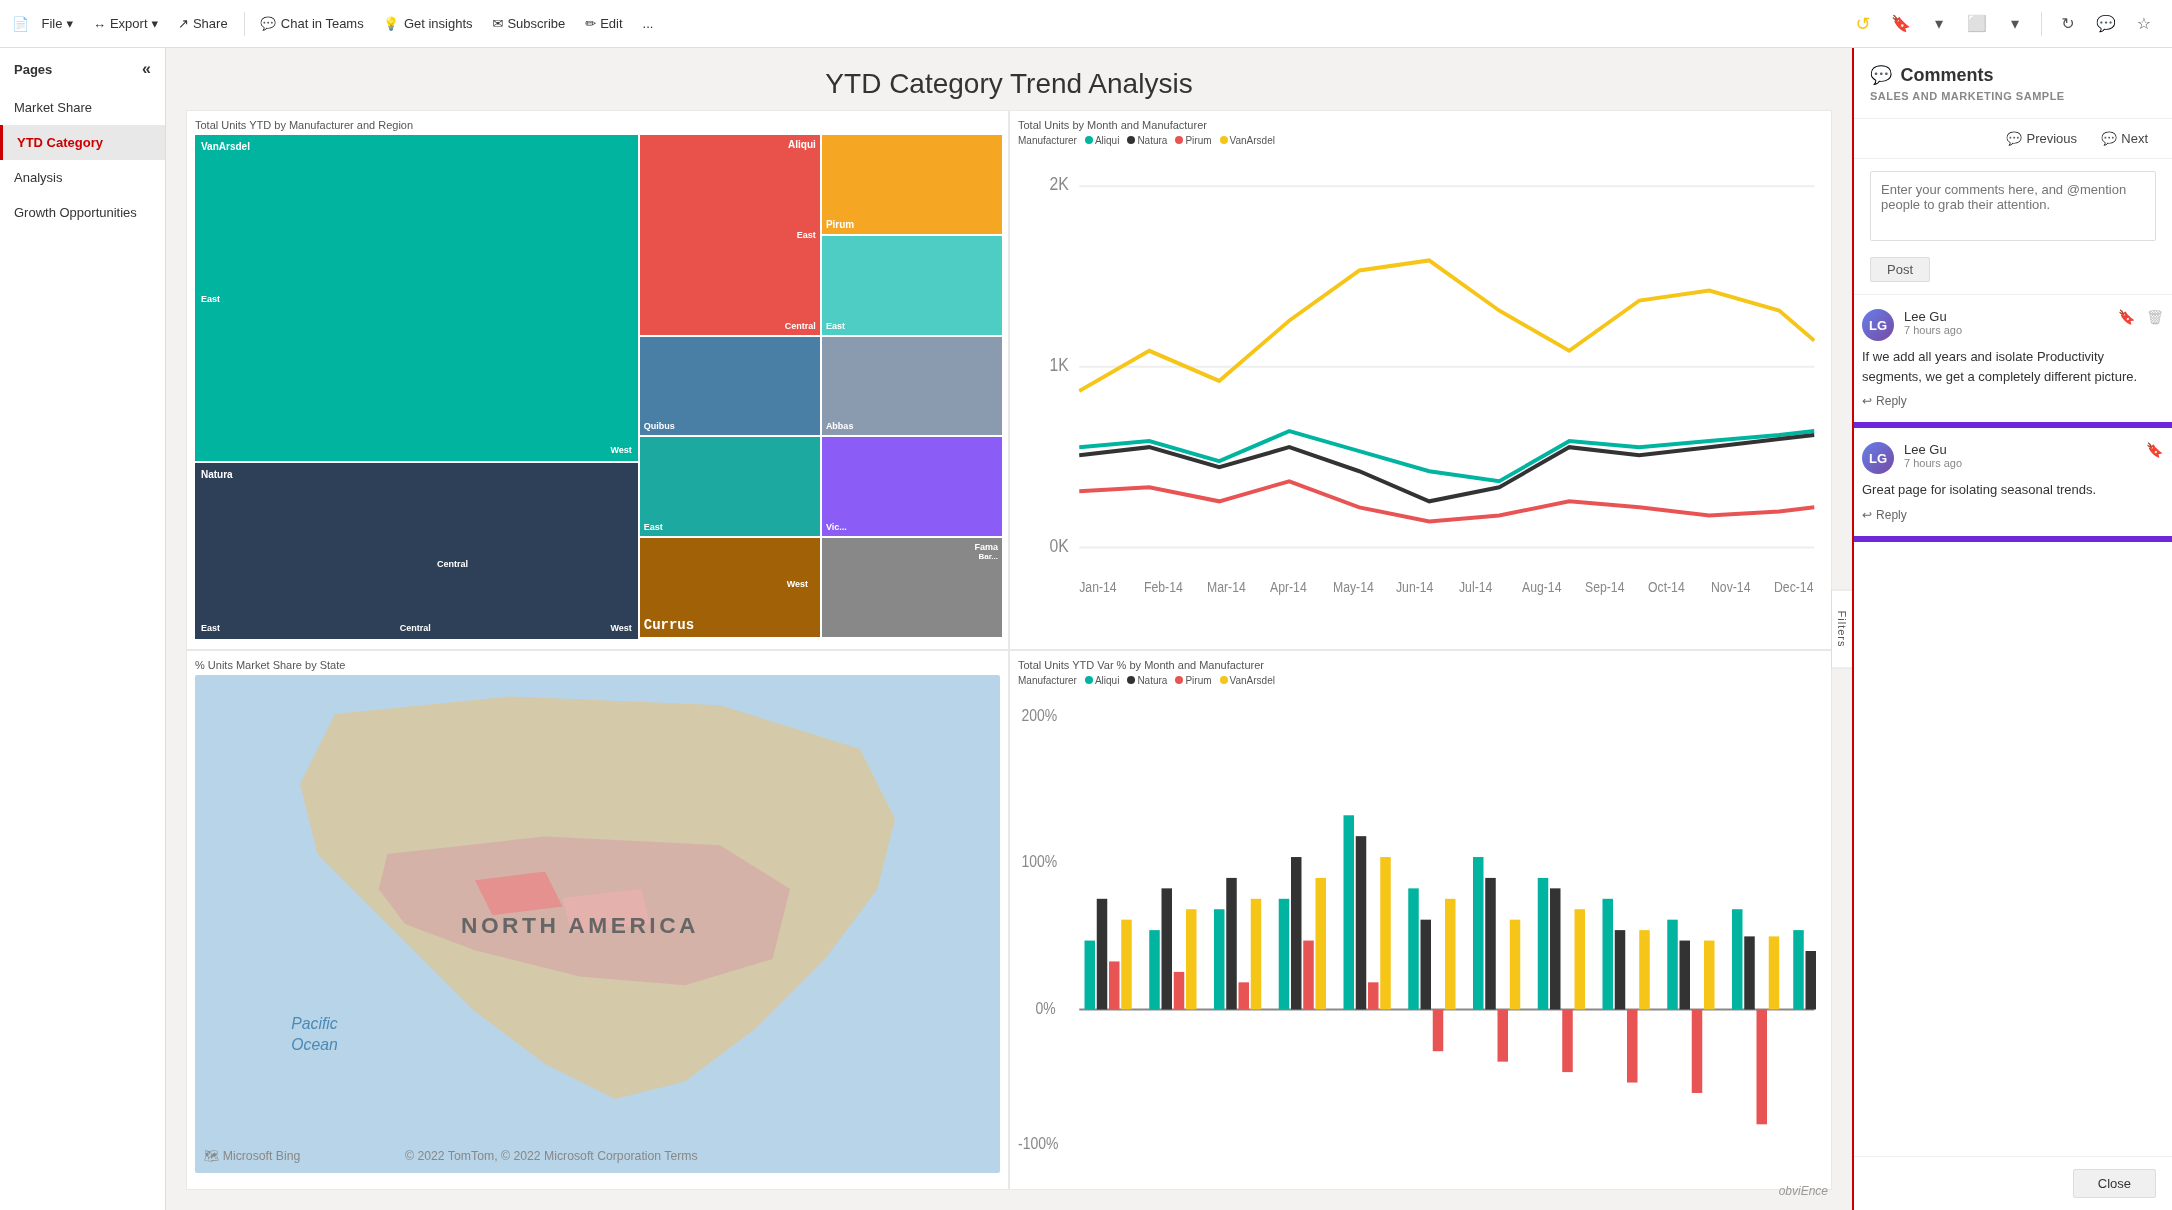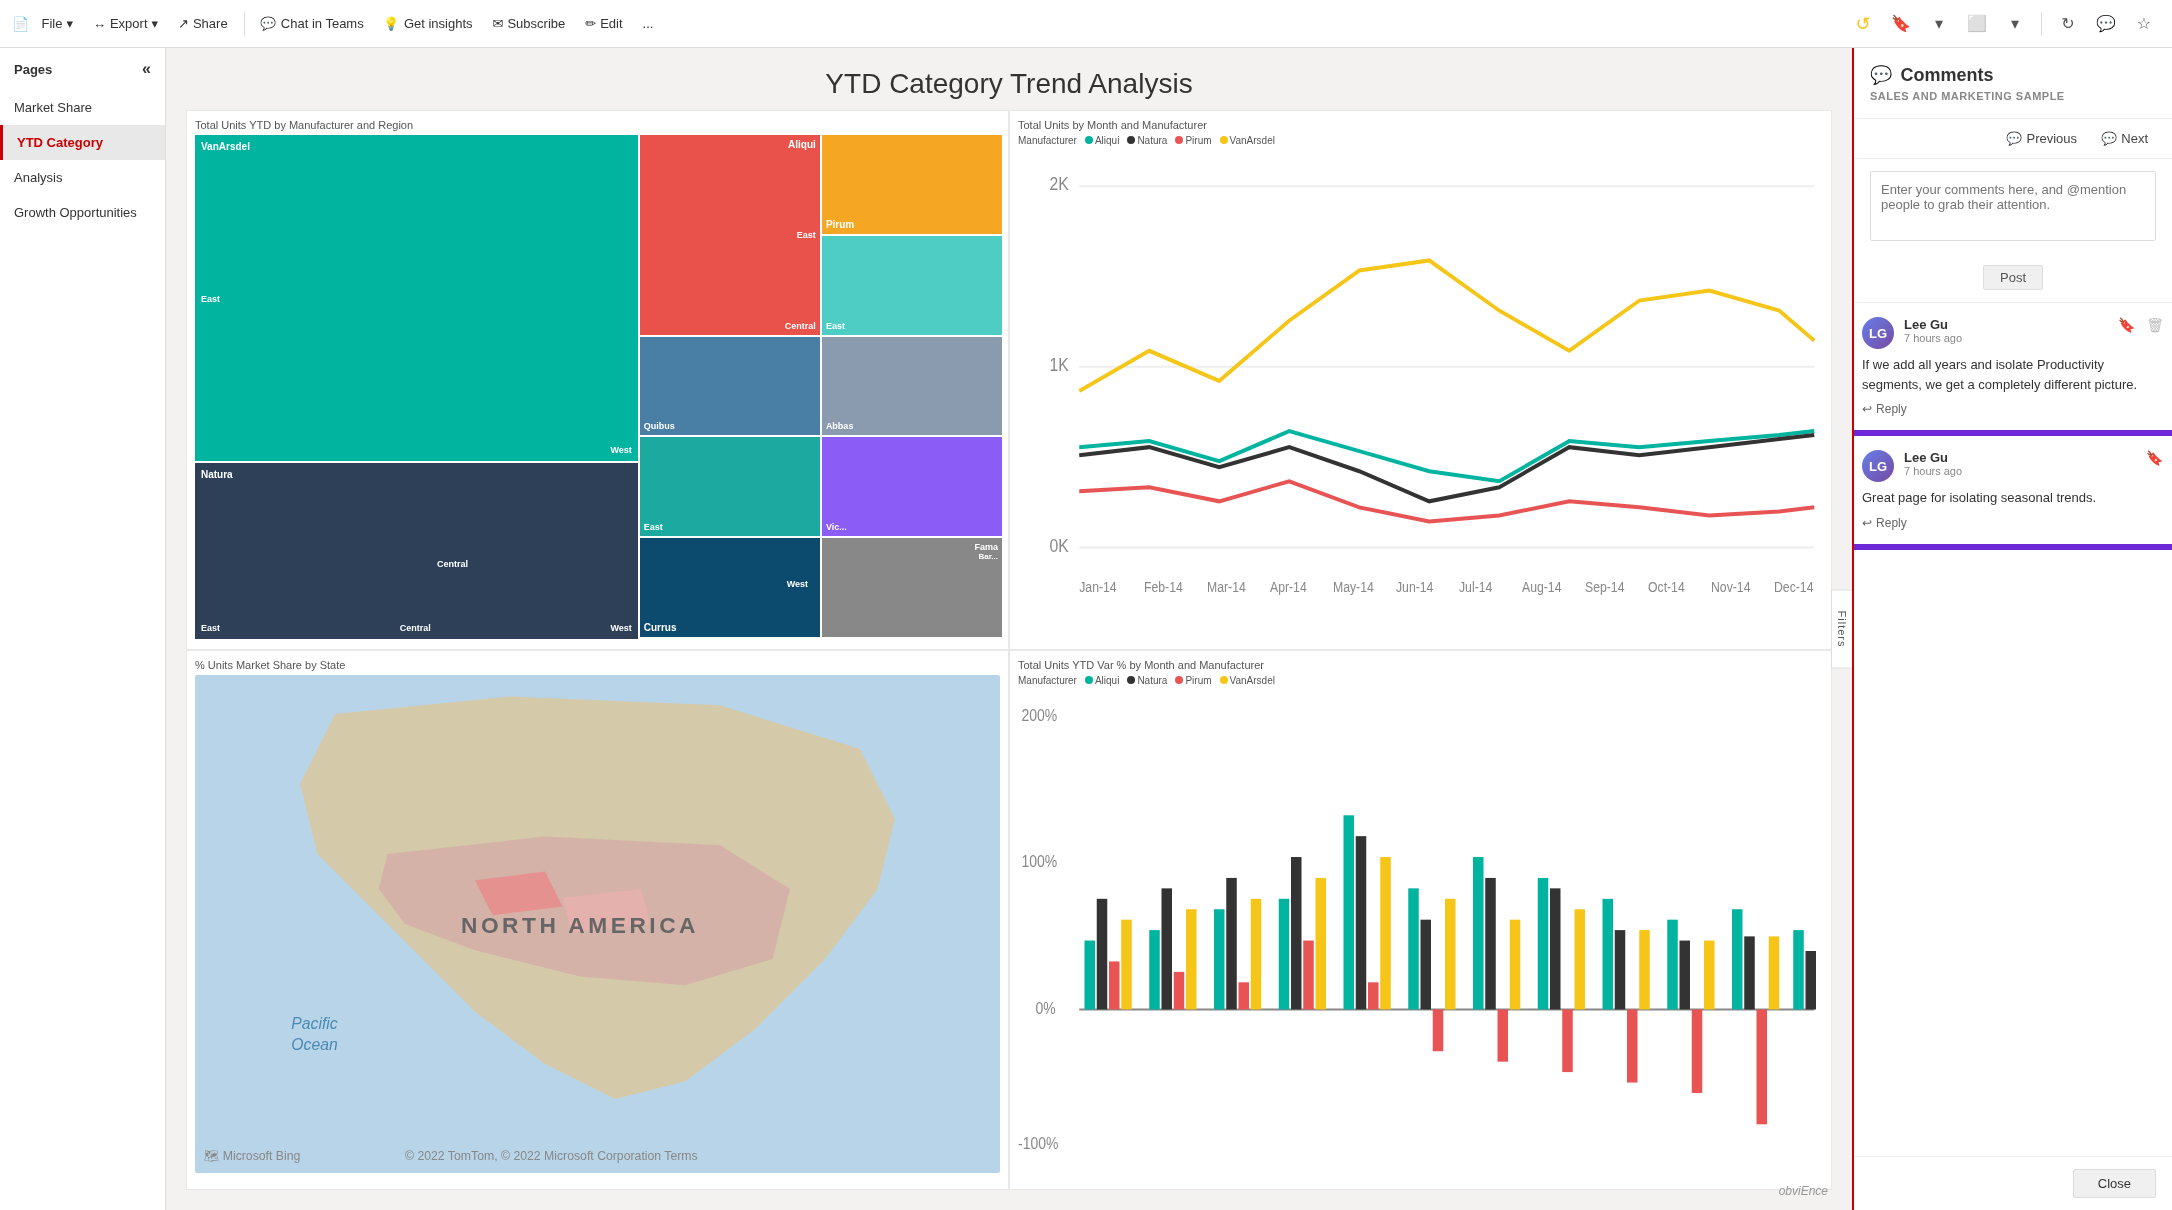--- a/index.html
+++ b/index.html
@@ -95,34 +95,34 @@
     .comments-nav-btn {
       display: flex; align-items: center; gap: 4px; font-size: 13px; color: #444; cursor: pointer; padding: 4px 8px;
     }
     .comments-body { flex: 1; overflow-y: auto; padding: 0; }
     .comment-input-area { padding: 12px 16px; border-bottom: 1px solid #eee; }
     .comment-textarea {
       width: 100%; border: 1px solid #ddd; border-radius: 2px; padding: 10px;
       font-size: 13px; color: #888; resize: none; height: 70px; outline: none;
       font-family: inherit;
     }
-    .comment-post-row { display: flex; justify-content: center; margin-top: 20px; }
+    .comment-post-row { display: flex; justify-content: flex-start; margin-top: 12px; }
     .post-btn {
       background: #f0f0f0; border: 1px solid #ddd; padding: 4px 16px;
       font-size: 13px; cursor: pointer; color: #555; border-radius: 2px;
     }
     .comment-item { padding: 14px 8px; border-bottom: 6px solid #6d28d9; }
     .comment-top { display: flex; align-items: flex-start; gap: 10px; }
     .comment-avatar {
       width: 32px; height: 32px; border-radius: 50%; background: linear-gradient(135deg, #667eea 0%, #764ba2 100%);
       flex-shrink: 0; display: flex; align-items: center; justify-content: center;
       font-size: 13px; color: #fff; font-weight: 600;
     }
     .comment-meta { flex: 1; }
-    .comment-author { font-size: 13px; font-weight: 700; color: #333; }
+    .comment-author { font-size: 13px; font-weight: 400; color: #333; }
     .comment-time { font-size: 11px; color: #888; }
     .comment-bookmark { color: #888; font-size: 14px; cursor: pointer; }
     .comment-delete { color: #bbb; font-size: 14px; cursor: pointer; }
     .comment-text { font-size: 13px; color: #333; margin-top: 6px; line-height: 1.5; }
     .comment-reply { display: flex; align-items: center; gap: 4px; margin-top: 8px; font-size: 12px; color: #666; cursor: pointer; }
     .comments-footer { padding: 12px 16px; border-top: 1px solid #eee; display: flex; justify-content: flex-end; }
     .close-btn {
       background: #f0f0f0; border: 1px solid #ddd; padding: 6px 24px;
       font-size: 13px; cursor: pointer; color: #333; border-radius: 2px;
     }
@@ -236,21 +236,21 @@
             <div class="tree-cell orange" style="grid-column:2/3; grid-row:1/2; padding:4px;">
               <span style="font-size:10px;">Pirum</span>
             </div>
             <div class="tree-cell teal-light" style="grid-column:2/3; grid-row:2/3; padding:4px; font-size:9px;">East</div>
             <div style="grid-column:1/2; grid-row:3/4; background:#4a7fa5;" class="tree-cell">
               <span style="font-size:9px;">Quibus</span>
             </div>
             <div class="tree-cell gray" style="grid-column:2/3; grid-row:3/4; font-size:9px;">Abbas</div>
             <div class="tree-cell teal2" style="grid-column:1/2; grid-row:4/5; font-size:9px; background:#1ca9a0;">East</div>
             <div class="tree-cell" style="grid-column:2/3; grid-row:4/5; background:#8b5cf6; font-size:9px;">Vic...</div>
-            <div class="tree-cell" style="grid-column:1/2; grid-row:5/6; background:#0c4a6e; font-size:10px;">Currus</div>
+            <div class="tree-cell" style="grid-column:1/2; grid-row:5/6; background:#a16207; font-size:14px;font-family:Liberation Mono, monospace;">Currus</div>
             <div class="tree-cell" style="grid-column:2/3; grid-row:5/6; background:#888; font-size:9px; flex-direction:column;">
               <span>Fama</span>
                 <span style="font-size:8px;">Bar...</span>
             </div>
           </div>
         </div>
 
         <div style="position:absolute; bottom:60px; right:200px; font-size:9px; color:#fff; font-weight:700;">West</div>
         <div style="position:absolute; bottom:80px; left:250px; font-size:9px; color:#fff; font-weight:700;">Central</div>
       </div>

